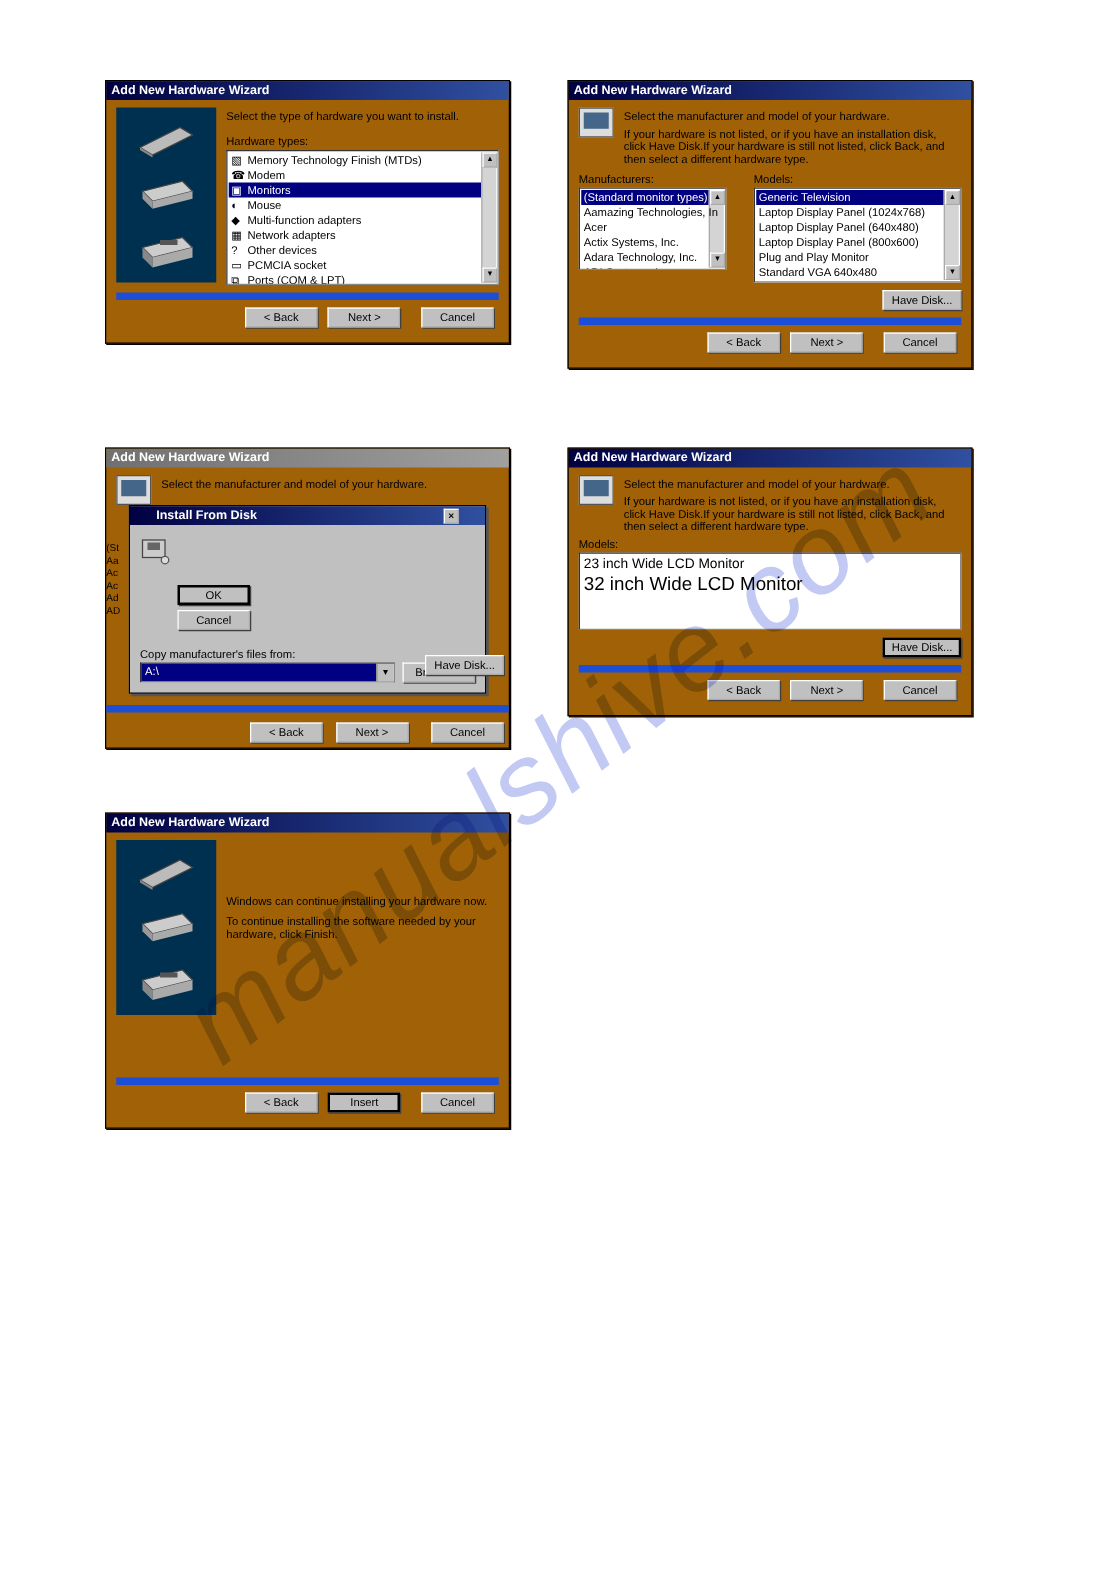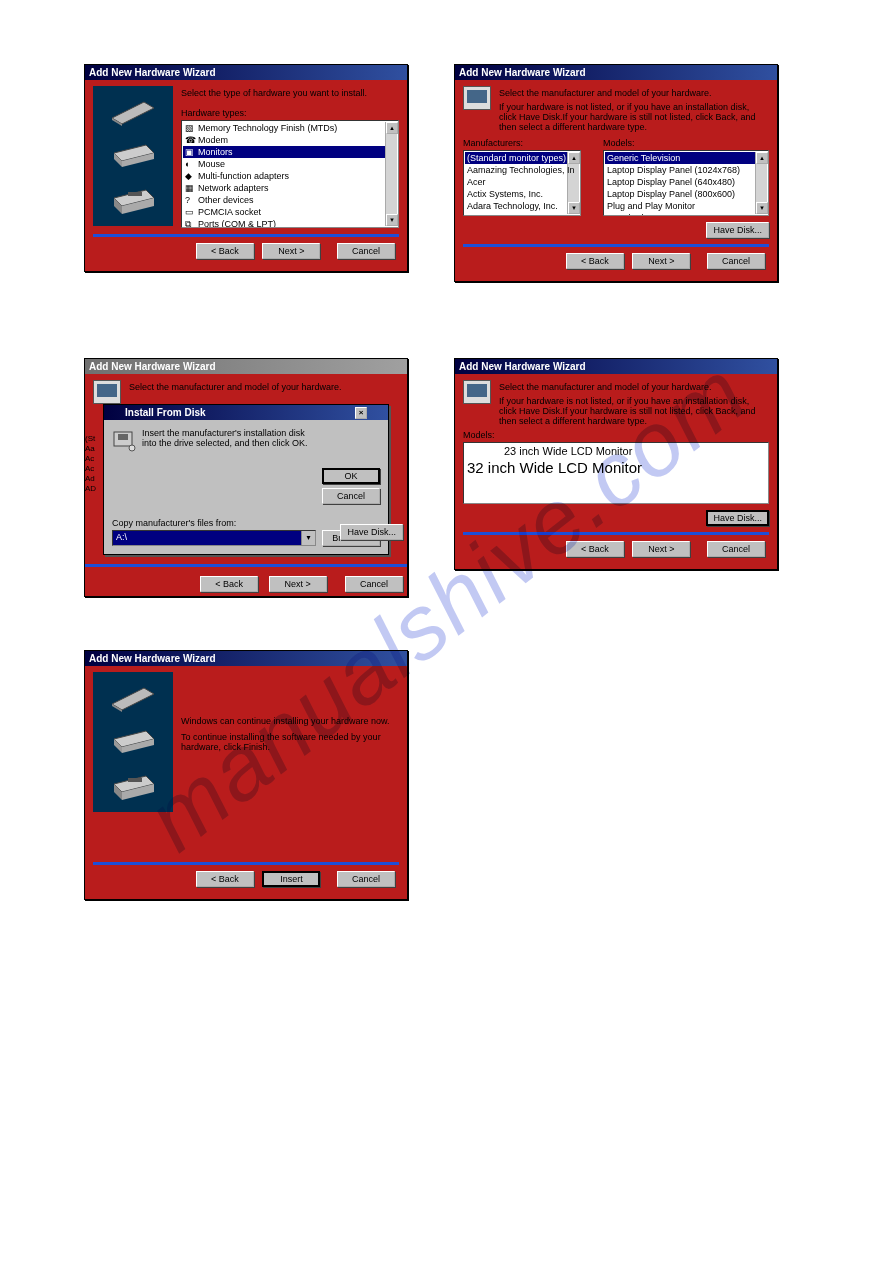--- a/index.html
+++ b/index.html
@@ -13,21 +13,21 @@
     color: rgba(80,100,220,0.35);
     font-style: italic;
     font-weight: 400;
     letter-spacing: 2px;
     pointer-events: none;
     white-space: nowrap;
     z-index: 1;
   }
   .dialog {
     position: absolute;
-    background: #b91c1c;
+    background: #a16207;
     border: 1px solid #000;
     box-shadow: 1px 1px 0 #000;
     z-index: 2;
     mix-blend-mode: multiply;
   }
   .titlebar {
     background: linear-gradient(to right,#000040,#3050a0);
     color: #fff;
     font-size: 10px;
     font-weight: bold;
@@ -58,21 +58,21 @@
     display:flex; flex-direction:column; justify-content:space-between;
   }
   .scrollbtn { width:12px; height:12px; background:#c0c0c0; border:1px outset #fff; font-size:7px; text-align:center; line-height:9px; }
   .listitem { padding:1px 2px; white-space:nowrap; display:flex; align-items:center; gap:3px; }
   .listitem.sel { background:#000080; color:#fff; }
   .icon-sm { width:10px; height:10px; display:inline-block; }
   .btnrow {
     clear: both;
     text-align: right;
     padding: 6px 4px 4px 4px;
-    border-top: 3px solid #1d4ed8;
+    border-top: 6px solid #1d4ed8;
     margin-top: 6px;
   }
   .btn {
     display:inline-block;
     min-width:58px;
     font-size:9px;
     padding:2px 6px;
     background:#c0c0c0;
     border:1px outset #fff;
     box-shadow: 1px 1px 0 #404040;
@@ -214,21 +214,21 @@
             <div class="listitem">
                 <span>Adara Technology, Inc.</span>
               </div>
             <div class="listitem">
                 <span>ADI Systems, Inc.</span>
               </div>
           </div>
         </div>
         <div style="flex:1;">
           <div class="pane-label">Models:</div>
-          <div class="listbox" style="height:66px;">
+          <div class="listbox" style="height:76px;">
             <div class="scrolltrack">
                 <div class="scrollbtn">▴</div>
                 <div class="scrollbtn">▾</div>
               </div>
             <div class="listitem sel">
                 <span>Generic Television</span>
               </div>
             <div class="listitem">
                 <span>Laptop Display Panel (1024x768)</span>
               </div>
@@ -284,21 +284,20 @@
         </div>
         <div style="padding:8px; font-size:9px;">
           <div style="display:flex; gap:6px;">
             <div style="flex:0 0 24px;">
               <svg width="24" height="24" viewBox="0 0 24 24">
                   <rect x="2" y="4" width="18" height="14" fill="#ccc" stroke="#444"></rect>
                   <rect x="6" y="6" width="10" height="6" fill="#666"></rect>
                   <circle cx="20" cy="20" r="3" fill="#ddd" stroke="#555"></circle>
                 </svg>
             </div>
-            <div style="flex:1;">Insert the manufacturer's installation disk into the drive selected, and then click OK.</div>
             <div style="flex:0 0 52px;margin-top:40px;">
               <div class="btn default" style="display:block; margin:0 0 4px 0;">OK</div>
               <div class="btn" style="display:block; margin:0;">Cancel</div>
             </div>
           </div>
           <div style="margin-top:14px;">
             <div class="label">Copy manufacturer's files from:</div>
             <div style="display:flex; gap:6px;">
               <div class="combo" style="flex:1;">
                 <div class="val">A:\</div>
@@ -324,21 +323,21 @@
     <div class="titlebar">Add New Hardware Wizard</div>
     <div class="body">
       <div class="monitor-icon"></div>
       <div style="margin-left:36px;">
         <div class="label">Select the manufacturer and model of your hardware.</div>
         <div class="label" style="margin-top:4px;">If your hardware is not listed, or if you have an installation disk, click Have Disk.If your hardware is still not listed, click Back, and then select a different hardware type.</div>
       </div>
       <div style="clear:both; height:2px;"></div>
       <div class="pane-label">Models:</div>
       <div class="listbox" style="height:62px;">
-        <div class="listitem" style="font-size:11px;margin-left:37px;">
+        <div class="listitem" style="font-size:11px;">
             <span>23 inch Wide LCD Monitor</span>
           </div>
         <div class="listitem" style="font-size:15px;">
             <span>32 inch Wide LCD Monitor</span>
           </div>
       </div>
       <div style="text-align:right; margin-top:6px;">
         <span class="btn default">Have Disk...</span>
       </div>
       <div class="btnrow">

